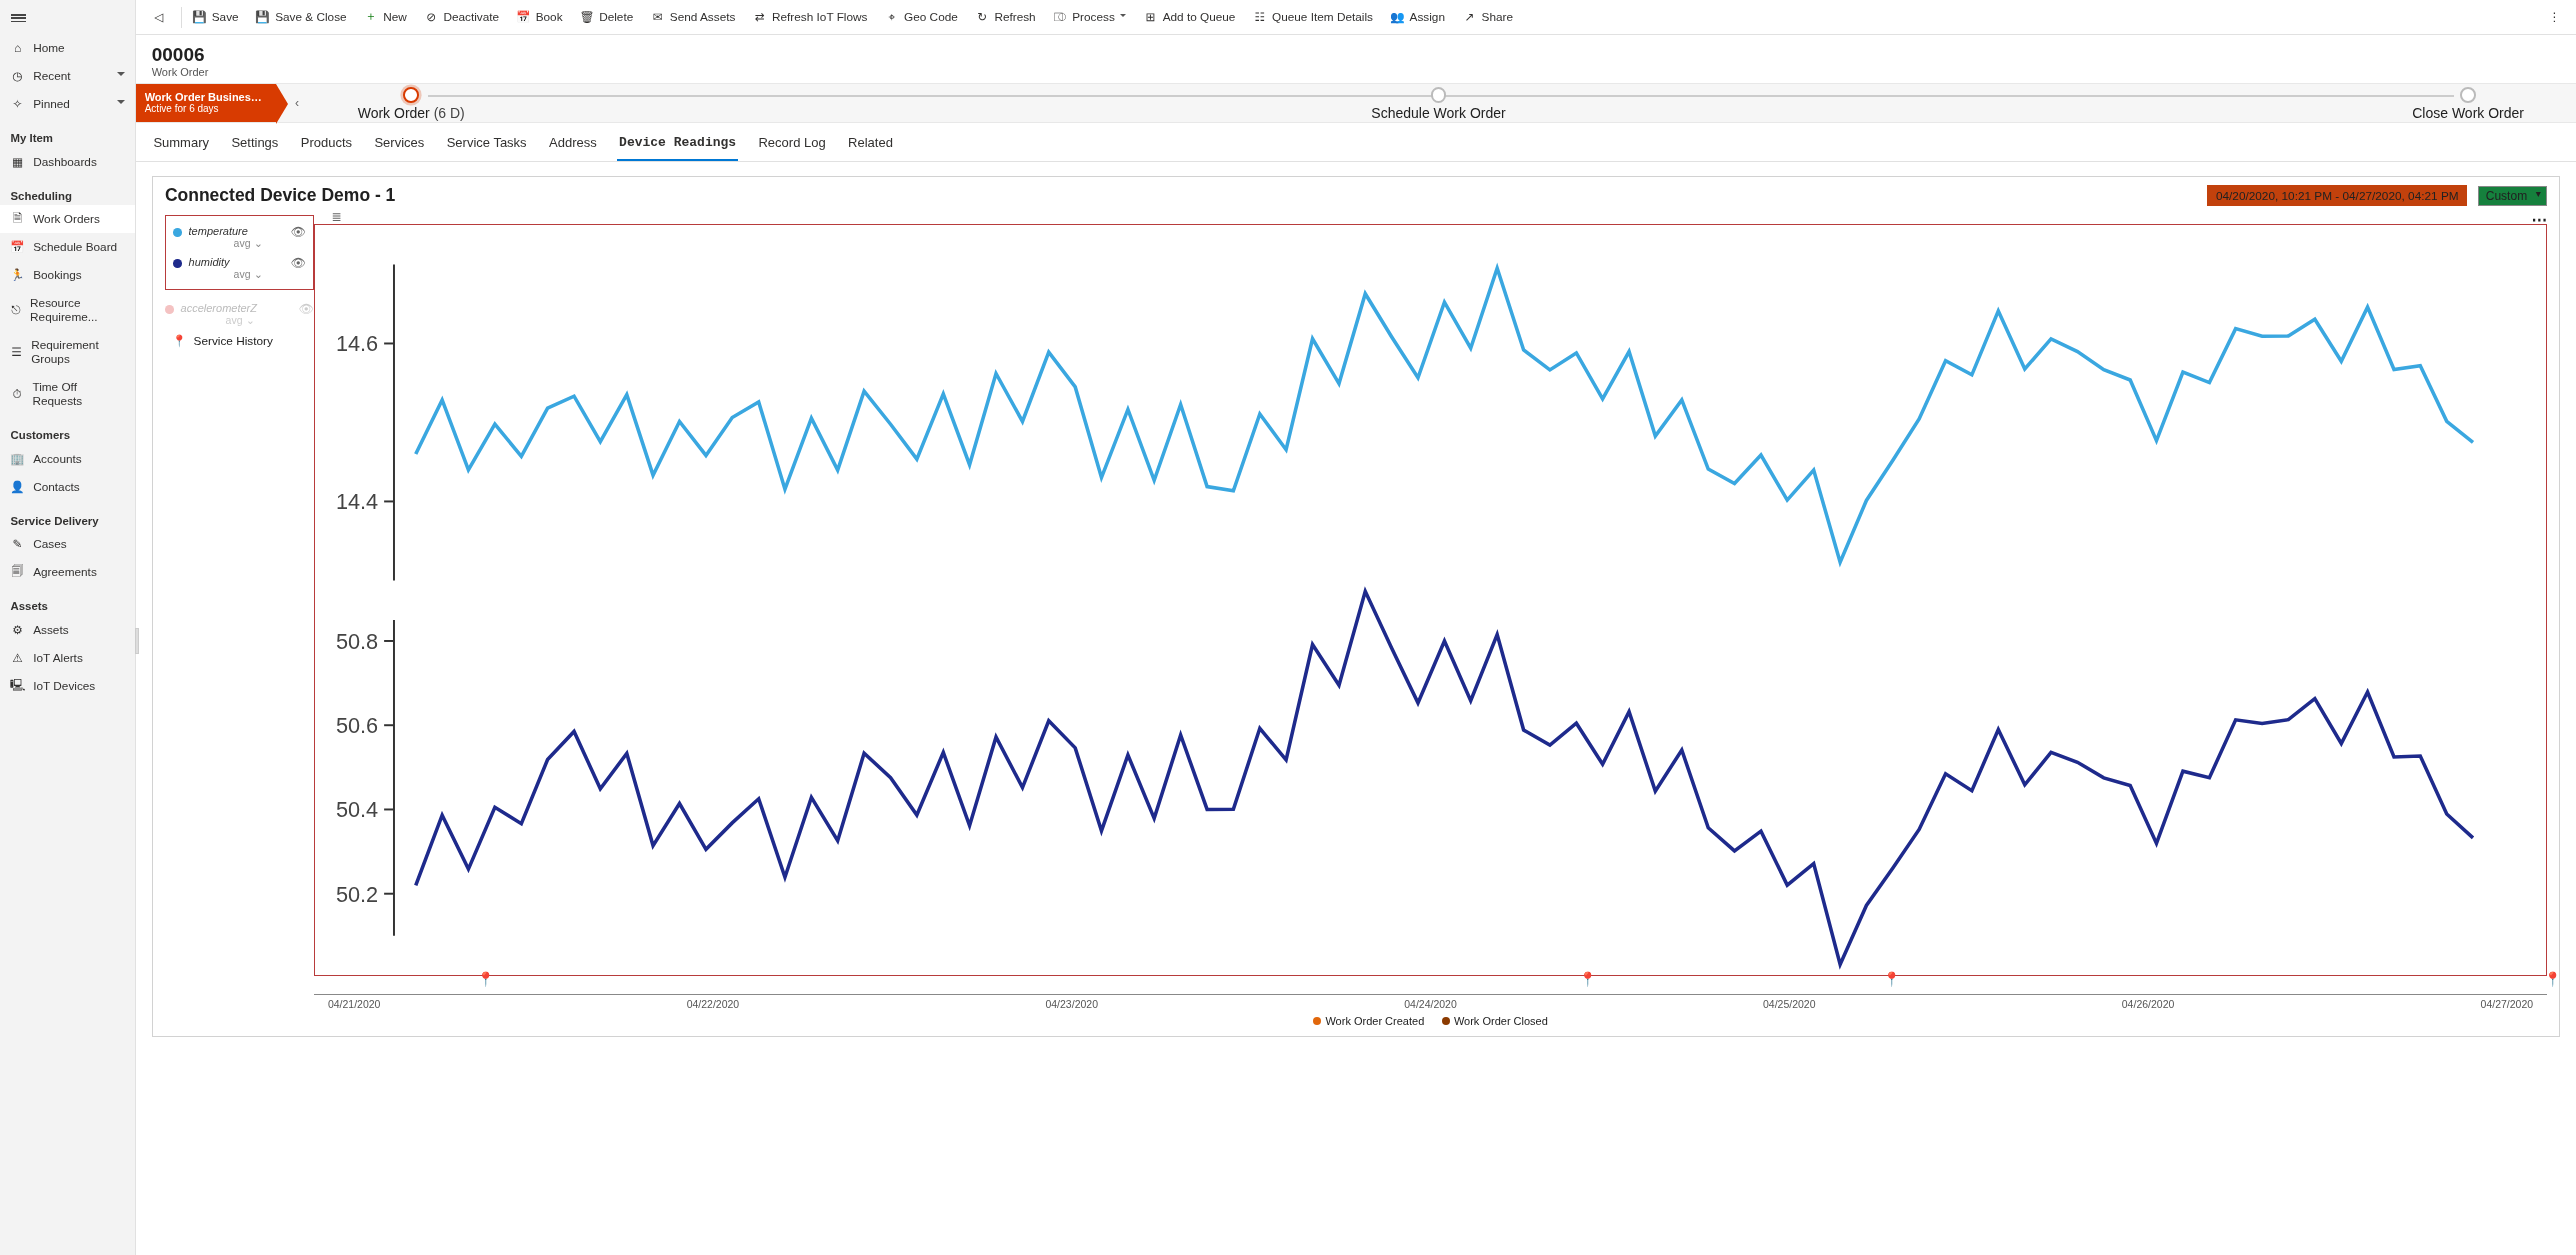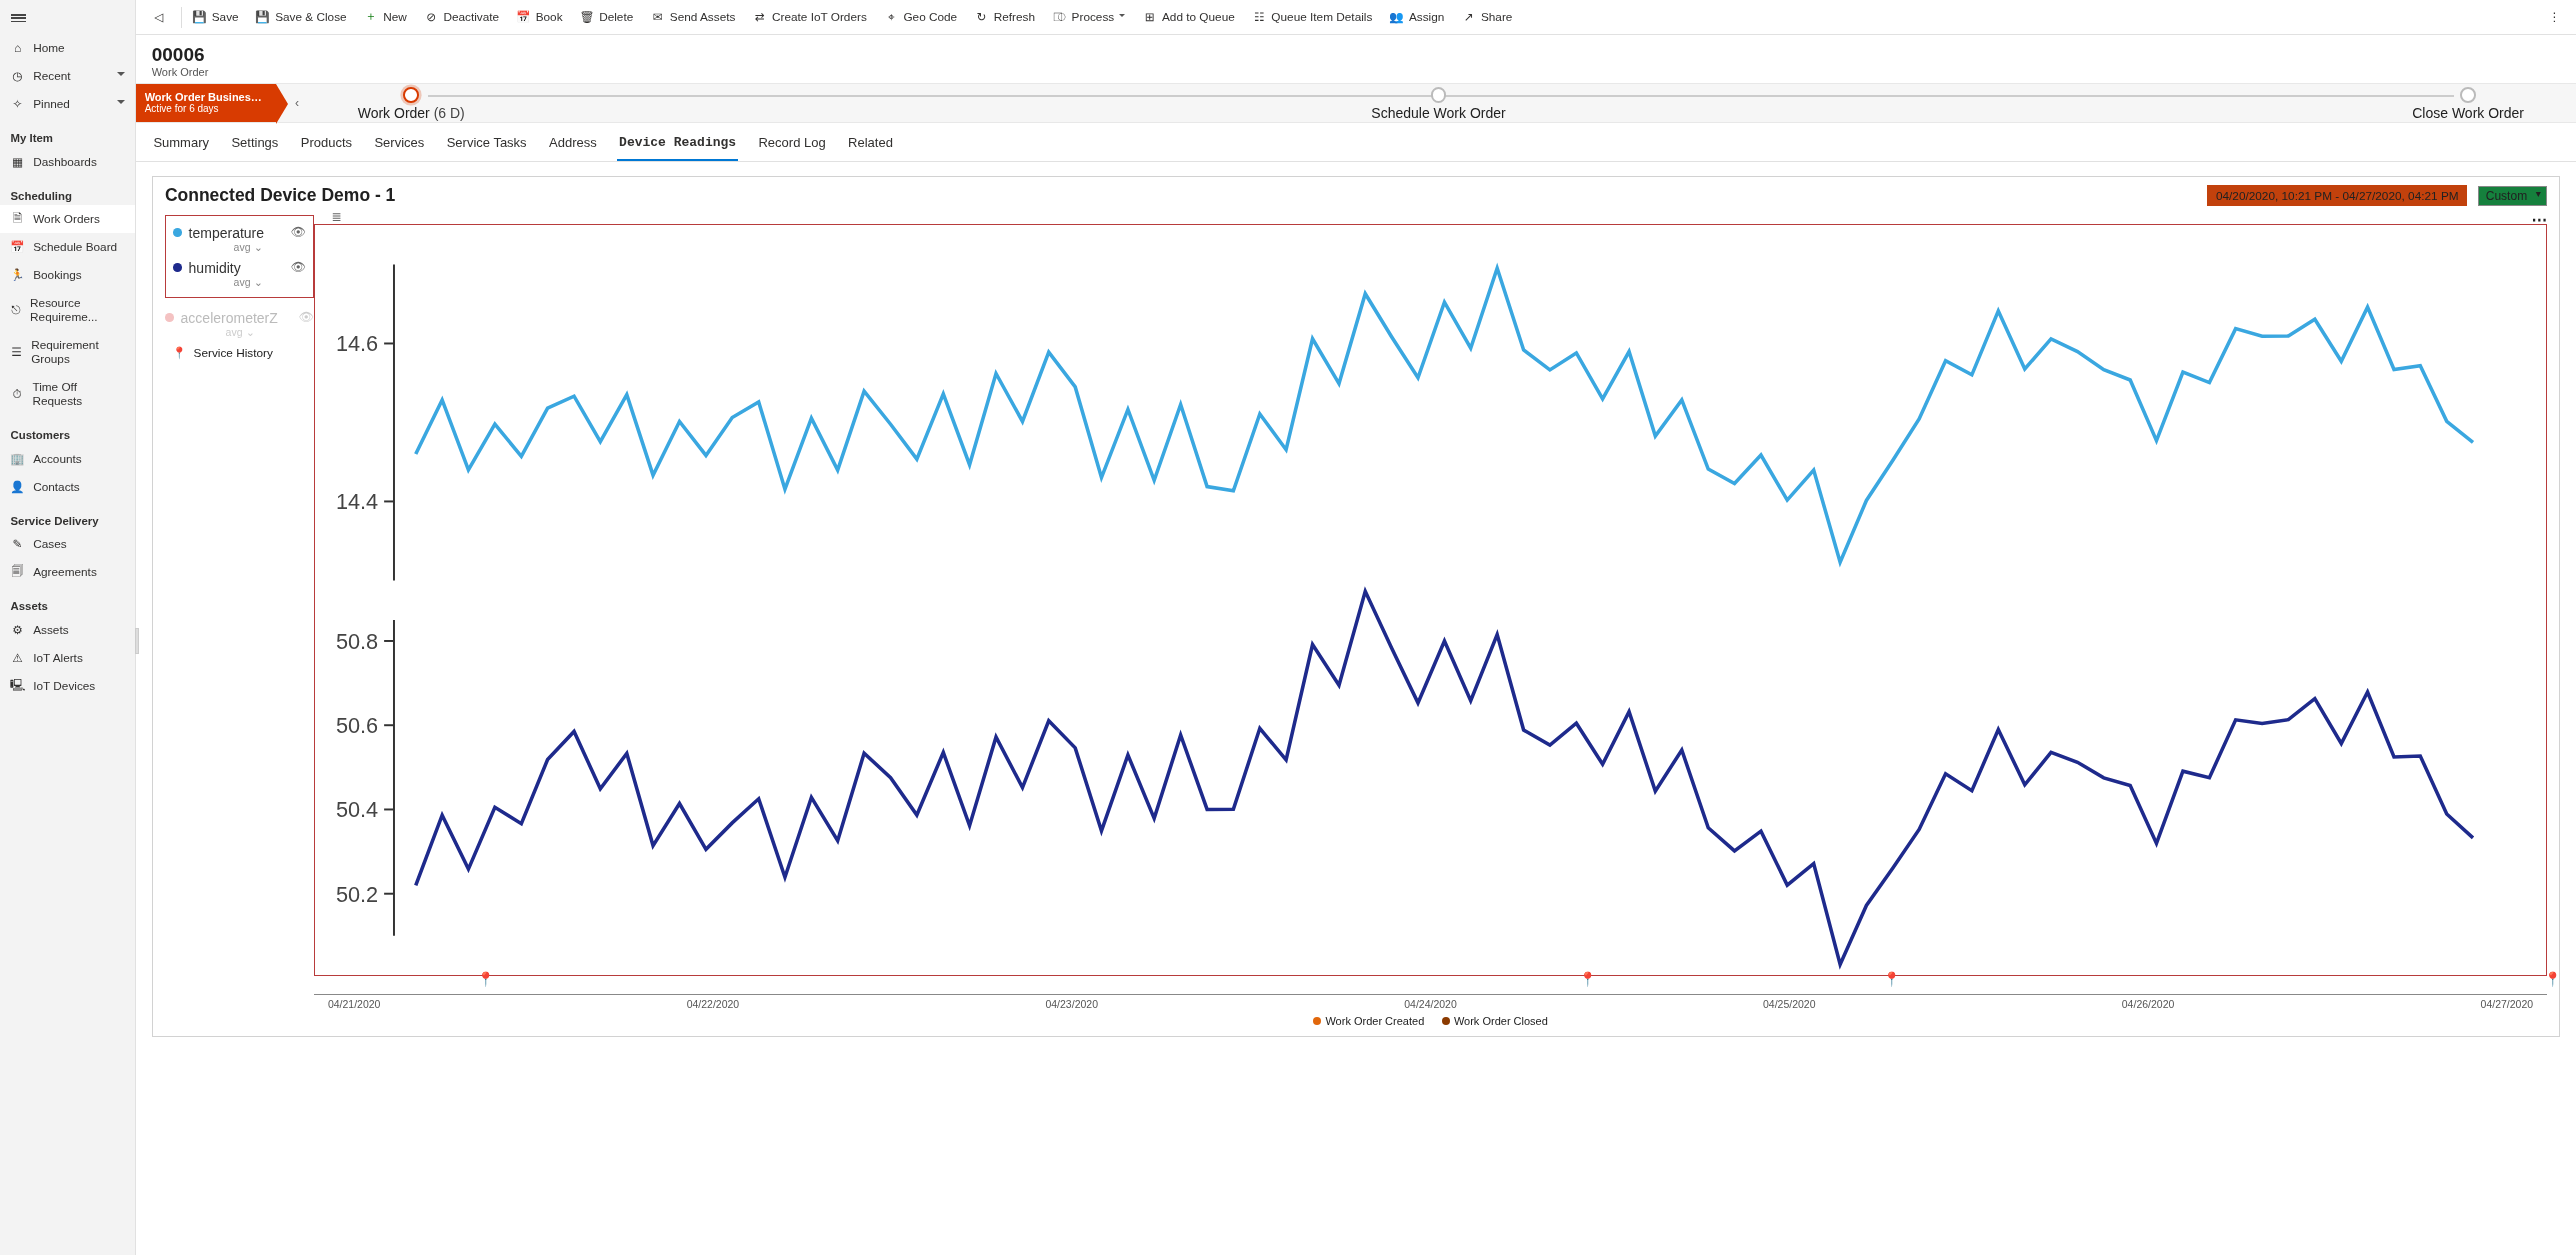--- a/index.html
+++ b/index.html
@@ -55,21 +55,21 @@
 .date-range { background:#c2410c; padding: 3.5px 8.7px; font-size: 11.8px; }
 .custom-sel { border:0.9px solid #888; padding: 1.7px 19px 1.7px 7px; font-size:12px; position:relative; background:#15803d; }
 .custom-sel::after { content:"▼"; position:absolute; right:3.5px; top:1.7px; font-size:8.7px; }
 
 .chart-area { display:flex; }
 .legend-col { width: 149px; padding-top: 3.5px; }
 .legend-box { border: 1.7px solid #b83b3b; padding: 5.2px 7px; margin-bottom: 8.7px; }
 .legend-entry { display:flex; align-items:flex-start; justify-content: space-between; padding: 3.5px 0; }
 .legend-entry .le-left { display:flex; align-items:flex-start; gap:7px; }
 .legend-dot { width: 8.7px; height: 8.7px; border-radius:50%; margin-top:3.5px; }
-.legend-label { font-size: 14px; color:#333; }
+.legend-label { font-size: 11px; color:#333;font-style:italic; }
 .legend-label.muted { color:#bbb; }
 .legend-sub { font-size: 10.5px; color:#888; display:flex; align-items:center; gap:3.5px;padding-left:45px; }
 .legend-eye { font-size: 12.2px; color:#666; }
 .legend-entry.muted .legend-eye, .legend-entry.muted .legend-sub { color:#ccc; }
 .service-history { display:flex; align-items:center; gap:7px; padding: 5.2px 7px; font-size:11.8px; }
 
 .chart-col { flex:1; position:relative; }
 .chart-tools { position:absolute; left: 17.5px; top: -1.7px; display:flex; gap:7px; }
 .chart-ell { position:absolute; right: 0; top: -1.7px; font-size: 15.7px; font-weight:bold; cursor:pointer; }
 .chart-svg-wrap { border: 1.7px solid #b83b3b; margin-top: 12.2px; position:relative; }
@@ -201,21 +201,21 @@
           <div class="cb-btn">
             <span class="cb-icon">🗑</span>
             <span>Delete</span>
           </div>
           <div class="cb-btn">
             <span class="cb-icon">✉</span>
             <span>Send Assets</span>
           </div>
           <div class="cb-btn">
             <span class="cb-icon">⇄</span>
-            <span>Create IoT Orders</span>
+            <span>Refresh IoT Flows</span>
           </div>
           <div class="cb-btn">
             <span class="cb-icon">⌖</span>
             <span>Geo Code</span>
           </div>
           <div class="cb-btn">
             <span class="cb-icon">↻</span>
             <span>Refresh</span>
           </div>
           <div class="cb-btn">

